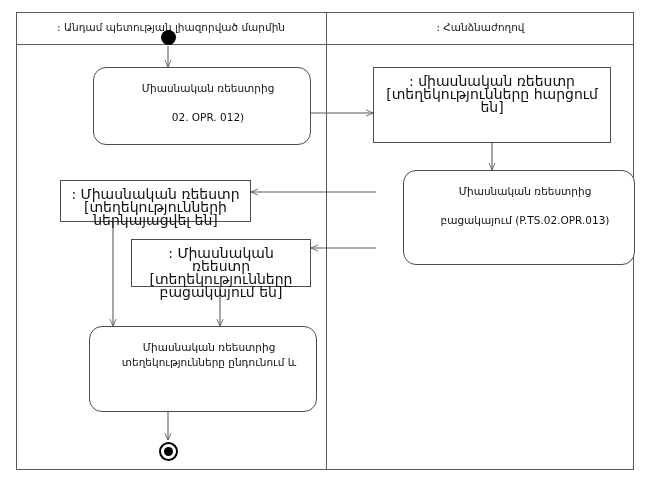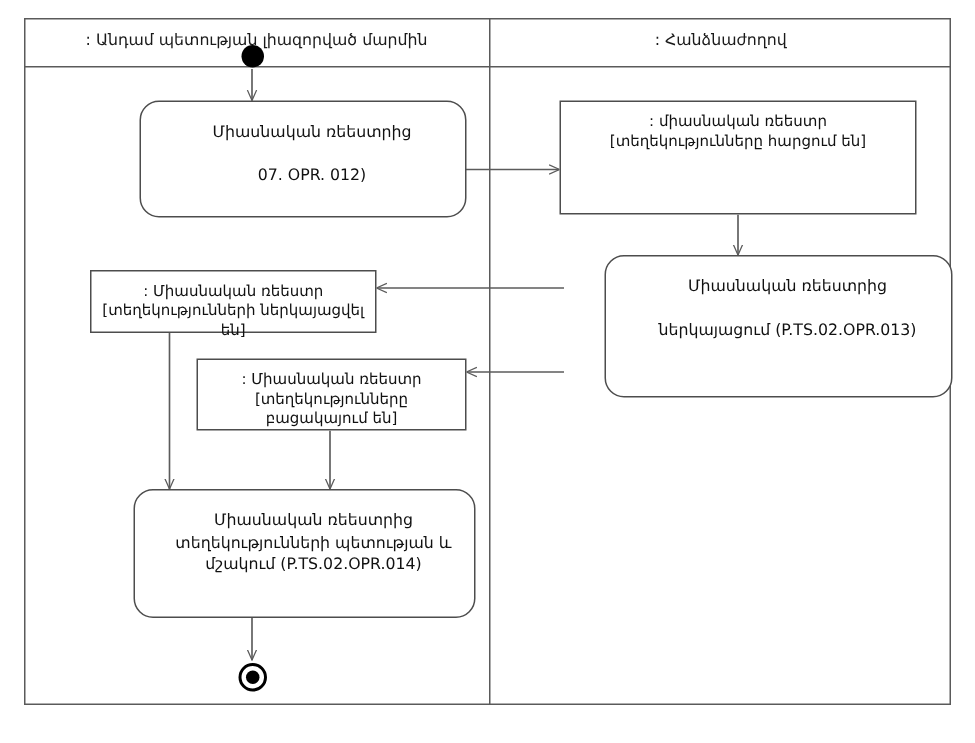--- a/index.html
+++ b/index.html
@@ -81,21 +81,21 @@
   
   .objnode {
     position: absolute;
     box-sizing: border-box;
     border: 1px solid #4d4d4d;
     background: #ffffff;
     display: flex;
     align-items: flex-start;
     justify-content: center;
     text-align: center;
-    font-size: 10px;
+    font-size: 14px;
     line-height: 13px;
     color: #111111;
     padding: 7px 6px 0 6px;
   }
   .objnode .txt { display: block; width: 100%; }
 
   
   .start-node {
     position: absolute;
     width: 15px;
@@ -173,56 +173,55 @@
 
     <line x1="168" y1="412" x2="168" y2="440" marker-end="url(#arrow)"></line>
   </svg>
 
   <div class="start-node" style="left:161px; top:30px;"></div>
 
   <div class="activity" style="left:66px; top:67px; width:218px; height:78px;">
     <span class="txt">
       <span>Միասնական ռեեստրից</span><br>
       <br>
-      <span>07. OPR. 012)</span>
+      <span>02. OPR. 012)</span>
     </span>
   </div>
 
   <div class="objnode" style="left:373px; top:67px; width:238px; height:76px;">
     <span class="txt">
       <span>: միասնական ռեեստր</span><br>
       <span>[տեղեկությունները հարցում են]</span>
     </span>
   </div>
 
   <div class="activity" style="left:376px; top:170px; width:232px; height:95px;">
     <span class="txt">
       <span>Միասնական ռեեստրից</span><br>
       <br>
-      <span>ներկայացում (P.TS.02.OPR.013)</span>
+      <span>բացակայում (P.TS.02.OPR.013)</span>
     </span>
   </div>
 
   <div class="objnode" style="left:60px; top:180px; width:191px; height:42px;">
     <span class="txt">
       <span>: Միասնական ռեեստր</span><br>
       <span>[տեղեկությունների ներկայացվել են]</span>
     </span>
   </div>
 
   <div class="objnode" style="left:131px; top:239px; width:180px; height:48px;">
     <span class="txt">
       <span>: Միասնական ռեեստր</span><br>
       <span>[տեղեկությունները բացակայում են]</span>
     </span>
   </div>
 
   <div class="activity" style="left:62px; top:326px; width:228px; height:86px;">
     <span class="txt">
       <span>Միասնական ռեեստրից</span><br>
-      <span>տեղեկությունների պետության և</span><br>
-      <span>մշակում (P.TS.02.OPR.014)</span>
+      <span>տեղեկությունները ընդունում և</span><br>
     </span>
   </div>
 
   <div class="end-node" style="left:159px; top:442px;"></div>
 
 </div>
 
 </body></html>

